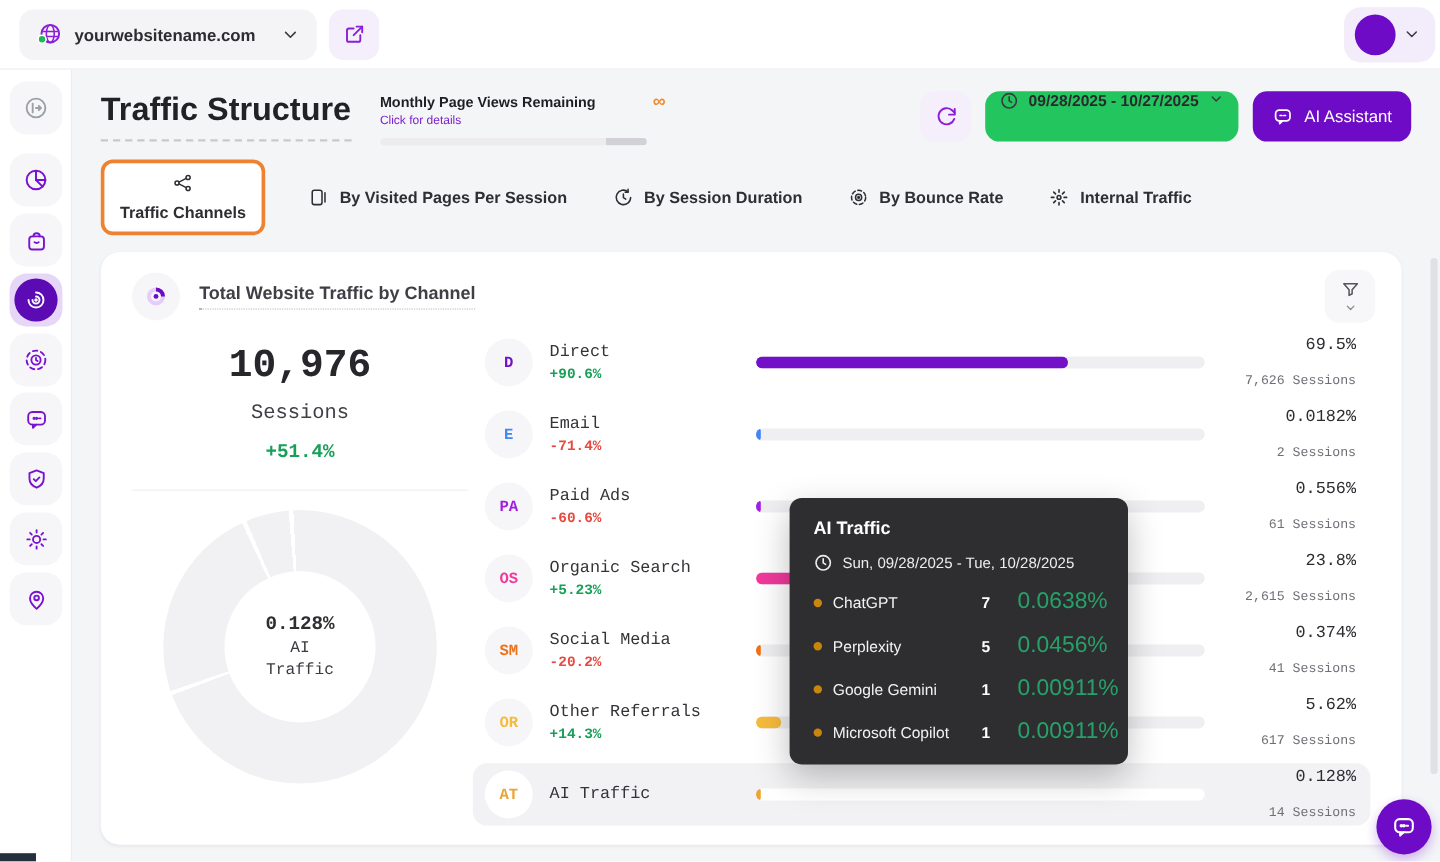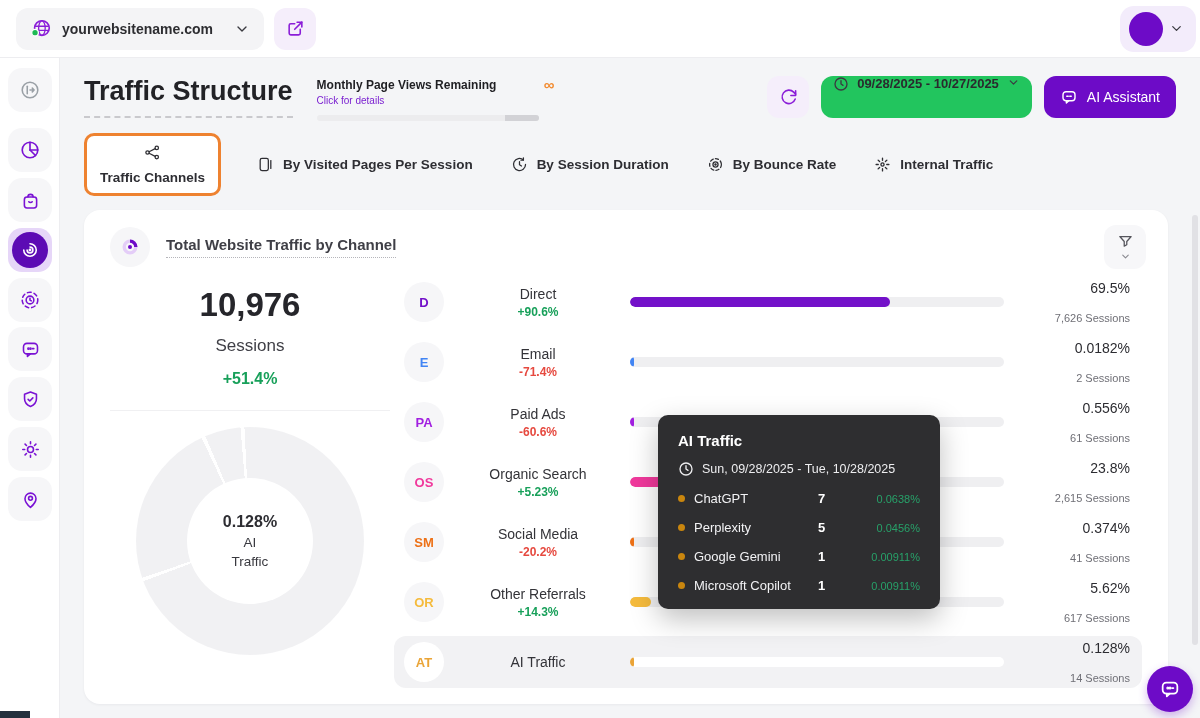--- a/index.html
+++ b/index.html
@@ -64,21 +64,21 @@
   .card { margin:14px 0 0 24px; width:1084px; height:494px; background:#fff; border-radius:16px;
     box-shadow:0 1px 3px rgba(20,20,40,.05); position:relative; }
   .card-header { display:flex; align-items:center; padding:16px 22px 0 26px; height:58px; }
   .card-icon { width:40px; height:40px; border-radius:50%; background:#f6f6f8; display:flex;
     align-items:center; justify-content:center; }
   .card-title { margin-left:16px; font-size:15px; color:#3f3f46; padding-bottom:4px;
     border-bottom:1px dotted #b5b5ba; }
   .filter-btn { margin-left:auto; width:42px; height:44px; border-radius:12px; background:#f7f7f9;
     border:none; display:flex; flex-direction:column; align-items:center; justify-content:center; gap:1px; cursor:pointer; }
 
-  .card-body { display:flex; padding:2px 26px 0 26px; }
+  .card-body { display:flex; padding:2px 26px 0 26px;font-family:Liberation Mono, monospace; }
 
   
   .summary-col { width:280px; flex:none; text-align:center; }
   .stats { padding:16px 0 22px 0; border-bottom:1px solid #f0f0f2; }
   .big-number { font-size:33px; font-weight:bold; color:#26262b; }
   .sessions-label { margin-top:12px; font-size:17px; color:#3f3f46; }
   .summary-delta { margin-top:14px; font-size:16px; font-weight:bold; color:#18a05a; }
   .donut-wrap { margin:16px auto 0 auto; width:228px; height:228px; position:relative; }
   .donut { width:228px; height:228px; border-radius:50%;
     background:conic-gradient(#f1f1f3 0deg 249.3deg, #fff 249.3deg 251.1deg,
@@ -90,42 +90,42 @@
   .donut-pct { font-size:16px; font-weight:bold; color:#2e2e33; }
   .donut-line { font-size:13.5px; color:#3a3a40; }
 
   
   .channel-list { flex:1; margin-left:4px; padding-top:2px; }
   .channel-row { display:flex; align-items:center; height:60px; padding:0 12px 0 10px; border-radius:12px; }
   .channel-row.highlight { background:#f2f2f4; height:52px; margin-top:4px; }
   .badge { width:40px; height:40px; border-radius:50%; background:#f6f6f8; flex:none;
     display:flex; align-items:center; justify-content:center; font-size:13px; font-weight:bold; }
   .channel-row.highlight .badge { background:#fff; }
-  .ch-name-block { width:160px; flex:none; margin-left:14px;text-align:center; }
+  .ch-name-block { width:160px; flex:none; margin-left:14px; }
   .ch-name { font-size:14px; color:#333338; }
   .ch-delta { font-size:12px; font-weight:bold; margin-top:3px; }
   .ch-delta.pos { color:#18a05a; } .ch-delta.neg { color:#e6493f; }
   .bar-track { flex:1; height:10px; border-radius:6px; background:#efeff1; margin:0 16px 0 12px;
     position:relative; overflow:hidden; }
   .channel-row.highlight .bar-track { background:#fff; }
   .bar-fill { position:absolute; left:0; top:0; bottom:0; border-radius:6px; }
   .ch-right { width:110px; flex:none; text-align:right; }
   .ch-pct { font-size:14px; color:#2c2c31; }
   .ch-sess { font-size:11px; color:#6f6f76; margin-top:16px; }
 
   
   .tooltip { position:absolute; left:658px; top:415px; width:282px; background:#2e2e30;
     border-radius:10px; padding:17px 20px 16px 20px; z-index:50; box-shadow:0 10px 28px rgba(0,0,0,.25); }
   .tt-title { color:#fff; font-size:15px; font-weight:bold; }
   .tt-date { display:flex; align-items:center; gap:8px; margin-top:12px; color:#ededef; font-size:12.5px; }
   .tt-row { display:flex; align-items:center; margin-top:14px; }
   .tt-bullet { width:7px; height:7px; border-radius:50%; background:#c9860e; flex:none; }
   .tt-name { color:#f2f2f4; font-size:13px; margin-left:9px; flex:1; }
   .tt-count { color:#fff; font-size:13px; font-weight:bold; width:30px; }
-  .tt-pct { color:#27a169; font-size:11px; width:72px; text-align:right; }
+  .tt-pct { color:#27a169; font-size:19px; width:72px; }
 
   
   .float-chat { position:absolute; right:7px; bottom:6px; width:46px; height:46px; border-radius:50%;
     background:#6d0bc7; border:none; display:flex; align-items:center; justify-content:center;
     z-index:60; cursor:pointer; box-shadow:0 4px 10px rgba(109,11,199,.3); }
   .scroll-thumb { position:absolute; right:2px; top:215px; width:6px; height:430px; border-radius:3px;
     background:#e1e1e5; z-index:40; }
 </style>
 </head>
 <body>

